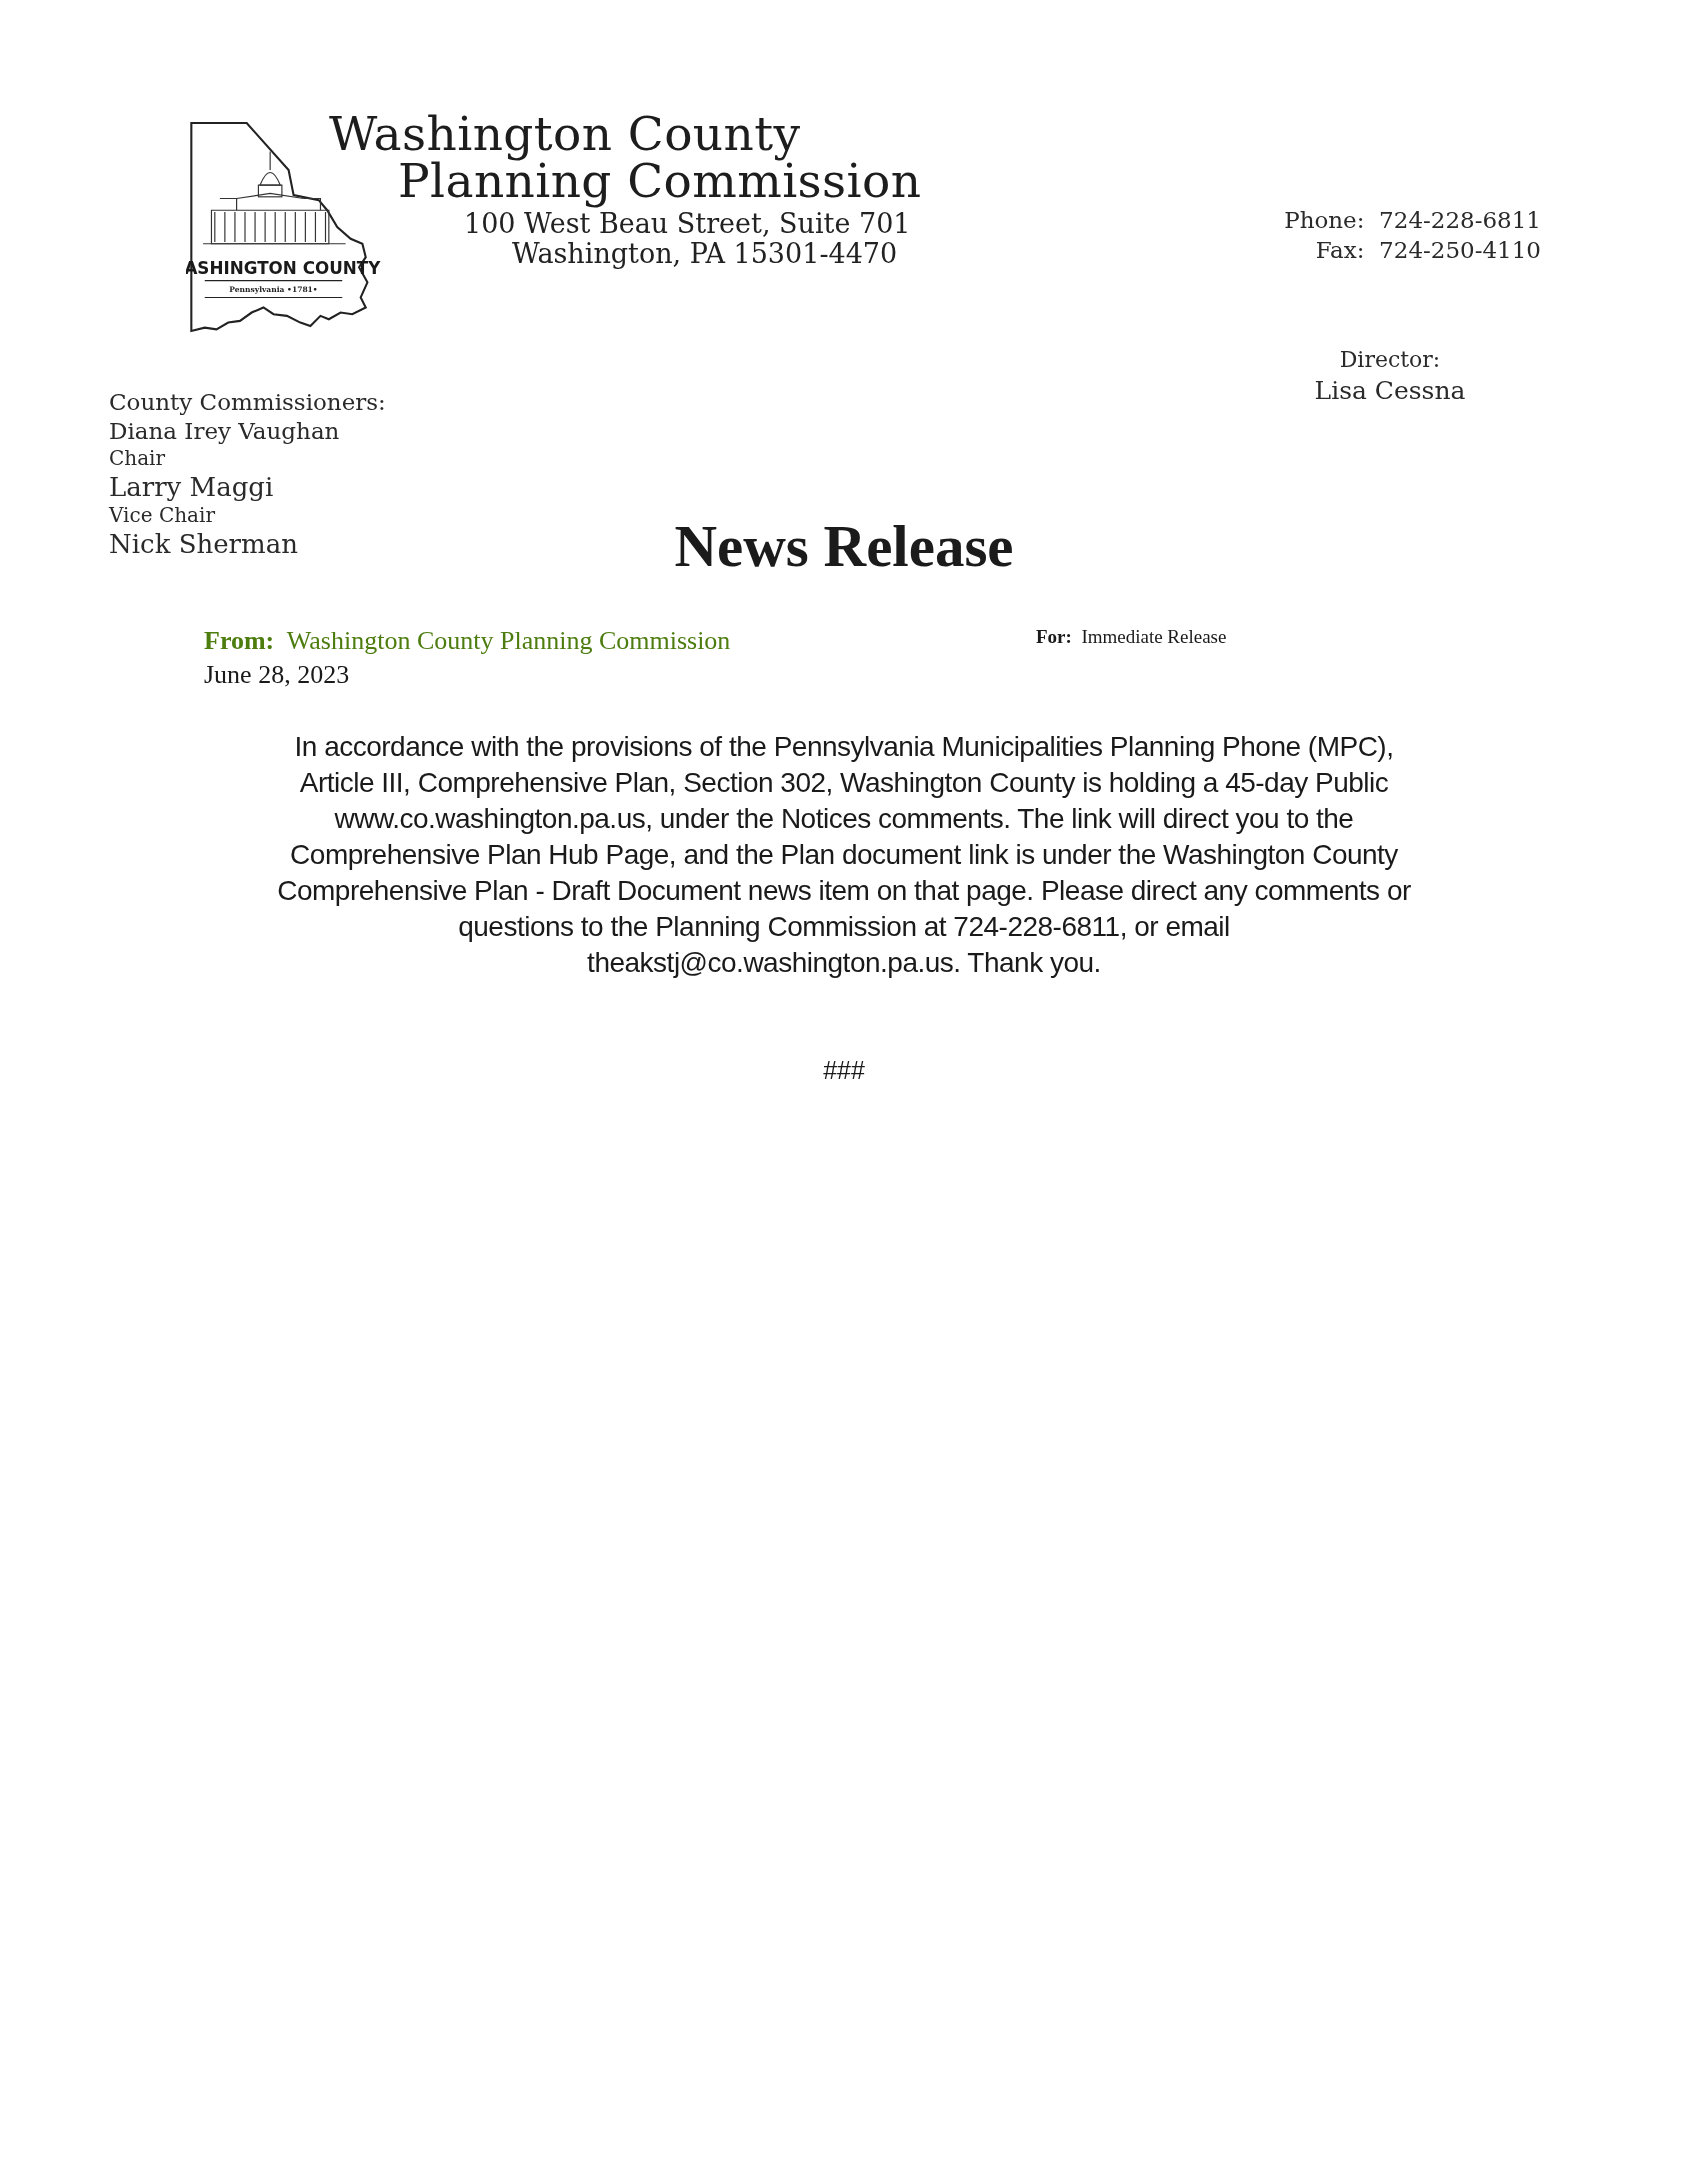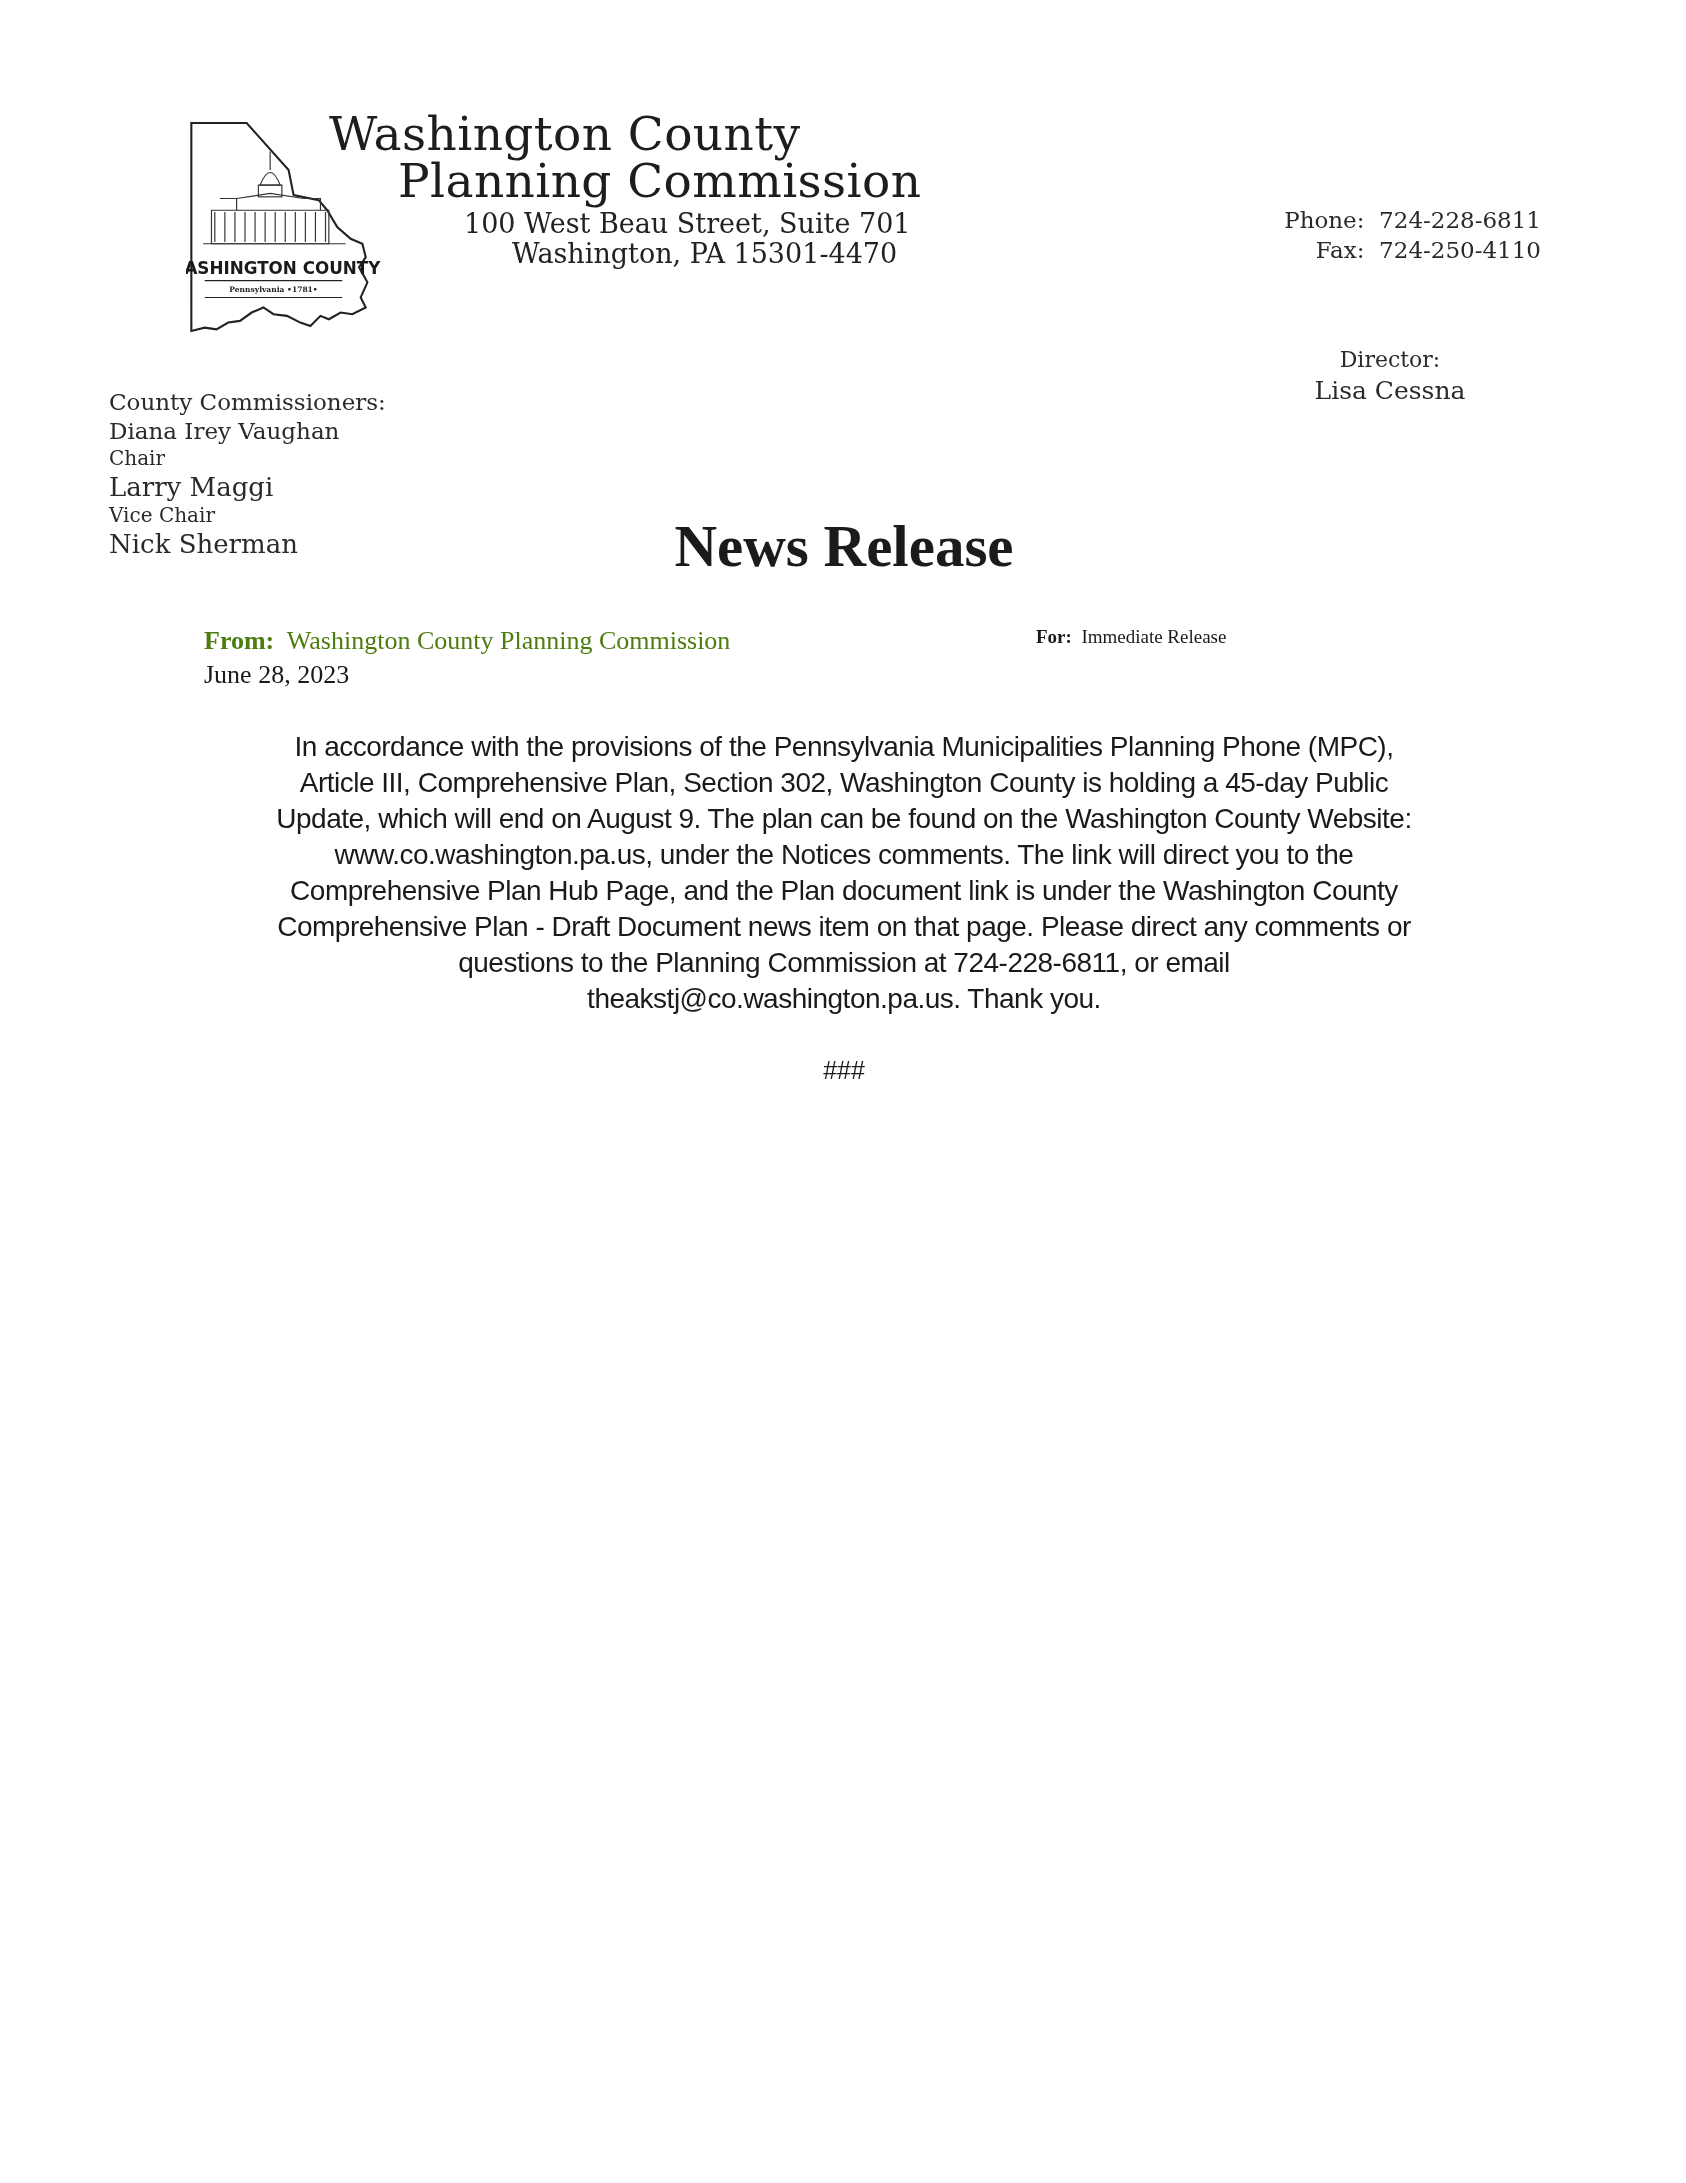--- a/index.html
+++ b/index.html
@@ -105,21 +105,20 @@
 </div>
 <div id="date" class="abs lib-serif">June 28, 2023</div>
 <div id="for-row" class="abs lib-serif">
   <span class="bold">For:</span>&nbsp;
   <span>Immediate Release</span>
 </div>
 
 <div id="body-text" class="abs sans">
   <span class="line">In accordance with the provisions of the Pennsylvania Municipalities Planning Phone (MPC),</span>
   <span class="line">Article III, Comprehensive Plan, Section 302, Washington County is holding a 45-day Public</span>
-  <span class="line">Update, which will end on August 9.  The plan can be found on the Washington County Website:</span>
   <span class="line">www.co.washington.pa.us, under the Notices comments. The link will direct you to the</span>
   <span class="line">Comprehensive Plan Hub Page, and the Plan document link is under the Washington County</span>
   <span class="line">Comprehensive Plan - Draft Document news item on that page.  Please direct any comments or</span>
   <span class="line">questions to the Planning Commission at 724-228-6811, or email</span>
   <span class="line">theakstj@co.washington.pa.us.  Thank you.</span>
 </div>
 <div id="end-mark" class="abs sans">###</div>
 
 
 </body></html>

